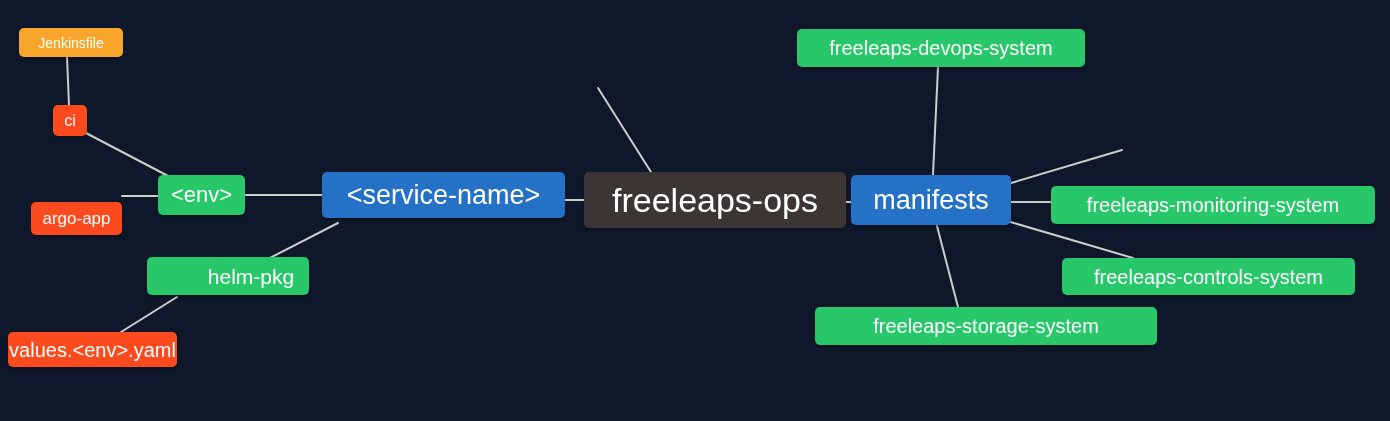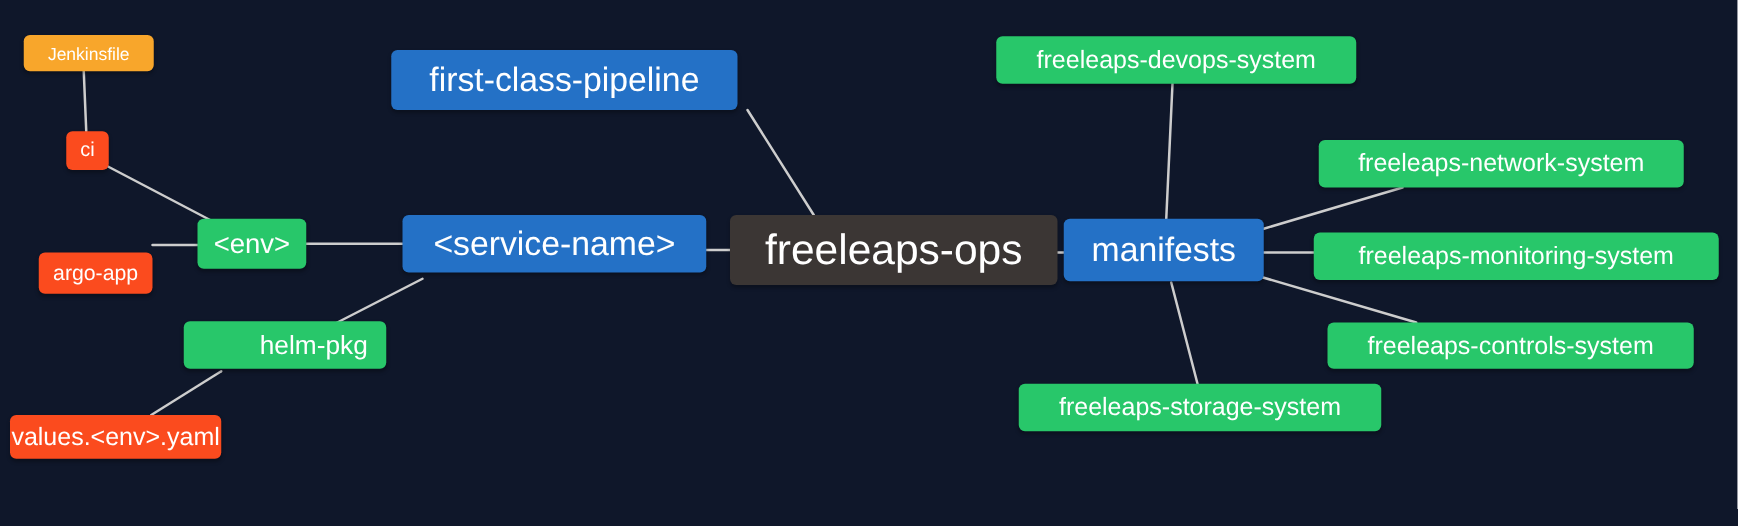--- a/index.html
+++ b/index.html
@@ -68,31 +68,29 @@
   <div class="node red" style="left:53px;  top:105px; width:34px;  height:31px; font-size:16px;">ci</div>
 
   <div class="node red" style="left:31px;  top:177px; width:91px;  height:33px; font-size:17px;margin-top:25px;">argo-app</div>
 
   <div class="node green" style="left:158px; top:175px; width:87px;  height:40px; font-size:22px;">&lt;env&gt;</div>
 
   <div class="node green" style="left:147px; top:257px; width:116px; height:38px; font-size:21px;padding-left:46px;">helm-pkg</div>
 
   <div class="node red" style="left:8px;   top:332px; width:169px; height:35px; font-size:20px;">values.&lt;env&gt;.yaml</div>
 
-  <div class="node blue" style="left:313px; top:40px;  width:277px; height:48px; font-size:27px;">first-class-pipeline</div>
 
   <div class="node blue" style="left:322px; top:172px; width:243px; height:46px; font-size:27px;">&lt;service-name&gt;</div>
 
   <div class="node dark" style="left:584px; top:172px; width:262px; height:56px; font-size:34px;">freeleaps-ops</div>
 
   <div class="node blue" style="left:851px; top:175px; width:160px; height:50px; font-size:27px;">manifests</div>
 
   <div class="node green" style="left:797px; top:29px;  width:288px; height:38px; font-size:20px;">freeleaps-devops-system</div>
 
-  <div class="node green" style="left:1055px;top:112px; width:292px; height:38px; font-size:20px;">freeleaps-network-system</div>
 
   <div class="node green" style="left:1051px;top:186px; width:324px; height:38px; font-size:20px;">freeleaps-monitoring-system</div>
 
   <div class="node green" style="left:1062px;top:258px; width:293px; height:37px; font-size:20px;">freeleaps-controls-system</div>
 
-  <div class="node green" style="left:815px; top:307px; width:290px; height:38px; font-size:20px;">freeleaps-storage-system</div>
+  <div class="node green" style="left:815px; top:307px; width:342px; height:38px; font-size:20px;">freeleaps-storage-system</div>
 
 </div>
 
 </body></html>

